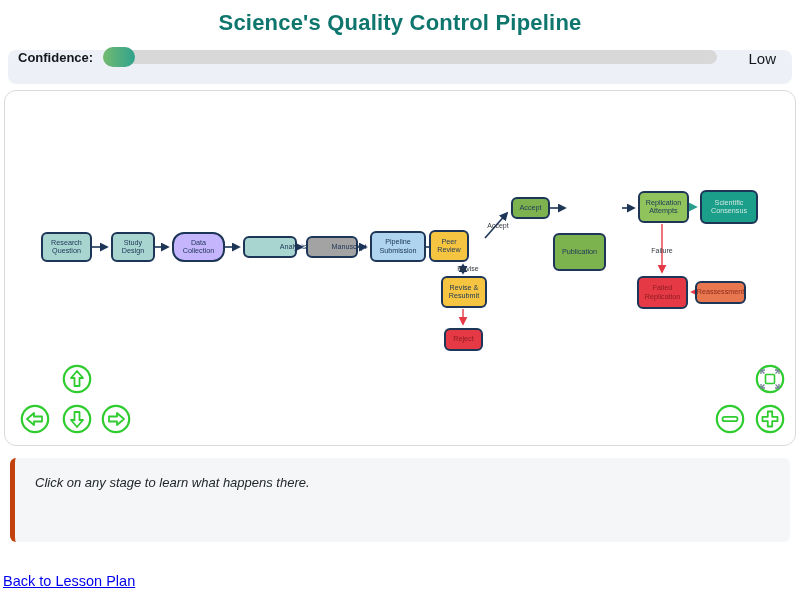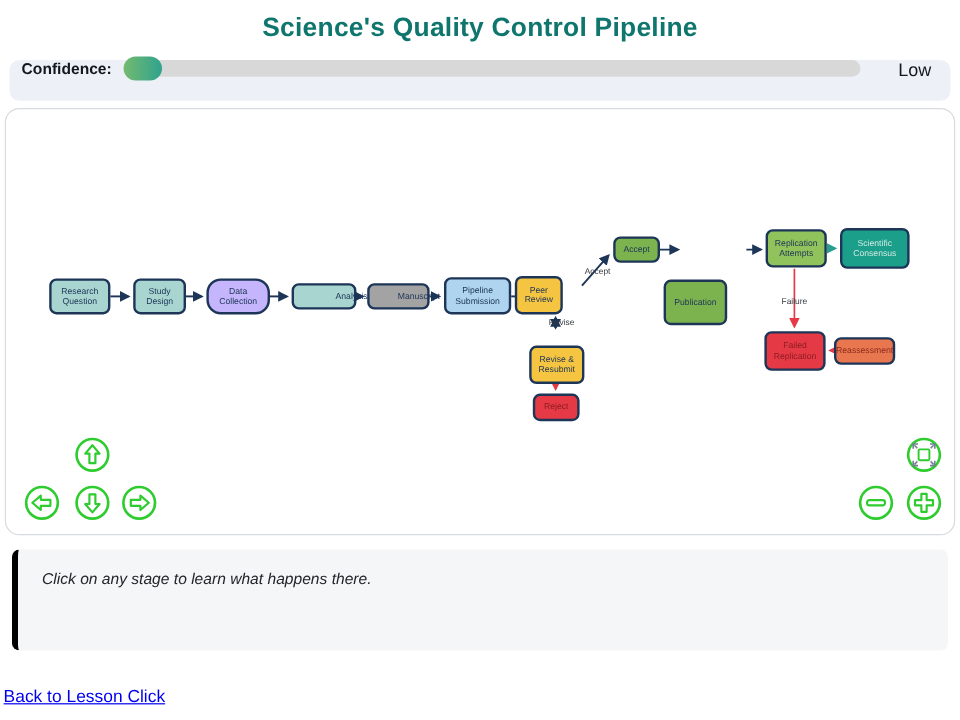--- a/index.html
+++ b/index.html
@@ -50,21 +50,21 @@
   .ctrl svg { display: block; width: 30px; height: 30px; }
   .c-up    { left: 57px;  top: 273px; }
   .c-left  { left: 15px;  top: 313px; }
   .c-down  { left: 57px;  top: 313px; }
   .c-right { left: 96px;  top: 313px; }
   .c-fit   { left: 750px; top: 273px; }
   .c-out   { left: 710px; top: 313px; }
   .c-in    { left: 750px; top: 313px; }
 
   .info { position: absolute; left: 10px; top: 458px; width: 780px; height: 84px;
-    background: #f5f6f8; border-left: 5px solid #000000; border-radius: 6px;
+    background: #f5f6f8; border-left: 5px solid #c2410c; border-radius: 6px;
     padding: 17px 20px; }
   .info .txt { font-size: 13px; font-style: italic; color: #22262a; }
 
   .back-link { position: absolute; left: 3px; top: 573px; font-size: 14.5px;
     color: #0000ee; text-decoration: underline; cursor: pointer; }
 </style>
 </head>
 <body>
 
 <div class="root">
@@ -122,21 +122,21 @@
     <div class="node n1" style="background: rgb(168, 213, 208); color: rgb(29, 53, 87); border-color: rgb(29, 53, 87);">Study Design</div>
     <div class="node n2" style="background: #c4b5fd; color: rgb(29, 53, 87); border-color: rgb(29, 53, 87); border-radius: 12px;">Data Collection</div>
     <div class="node n3" style="background: rgb(168, 213, 208); color: rgb(29, 53, 87); border-color: rgb(29, 53, 87);">Analysis</div>
     <div class="node n4" style="background: #a3a3a3; color: rgb(29, 53, 87); border-color: rgb(29, 53, 87); padding-left: 36px;">Manuscript</div>
     <div class="node n5" style="background: rgb(174, 212, 240); color: rgb(29, 53, 87); border-color: rgb(29, 53, 87);">Pipeline Submission</div>
     <div class="node n6" style="background: rgb(245, 197, 66); color: rgb(29, 53, 87); border-color: rgb(29, 53, 87);">Peer Review</div>
     <div class="node n7" style="background: rgb(124, 179, 79); color: rgb(29, 53, 87); border-color: rgb(29, 53, 87);">Accept</div>
     <div class="node n8" style="background: rgb(124, 179, 79); color: rgb(29, 53, 87); border-color: rgb(29, 53, 87);">Publication</div>
     <div class="node n9" style="background: rgb(144, 195, 92); color: rgb(29, 53, 87); border-color: rgb(29, 53, 87);">Replication Attempts</div>
     <div class="node n10" style="background: rgb(27, 158, 138); color: rgb(207, 233, 227); border-color: rgb(29, 53, 87);">Scientific Consensus</div>
-    <div class="node n11" style="background: rgb(245, 197, 66); color: rgb(29, 53, 87); border-color: rgb(29, 53, 87); margin-top: 12px;">Revise &amp; Resubmit</div>
+    <div class="node n11" style="background: rgb(245, 197, 66); color: rgb(29, 53, 87); border-color: rgb(29, 53, 87);">Revise &amp; Resubmit</div>
     <div class="node n12" style="background: rgb(230, 57, 70); color: rgb(143, 29, 34); border-color: rgb(29, 53, 87);">Reject</div>
     <div class="node n13" style="background: rgb(230, 57, 70); color: rgb(143, 29, 34); border-color: rgb(29, 53, 87);">Failed Replication</div>
     <div class="node n14" style="background: rgb(232, 119, 79); color: rgb(143, 42, 30); border-color: rgb(29, 53, 87);">Reassessment</div>
 
     <button class="ctrl c-up">
       <svg viewBox="-15 -15 30 30">
         <circle r="13.2" fill="none" stroke="#2ecc2e" stroke-width="2.2"></circle>
         <path d="M 0,-8 L 6,-1 L 2.5,-1 L 2.5,7 L -2.5,7 L -2.5,-1 L -6,-1 Z" fill="none" stroke="#2ecc2e" stroke-width="1.8" stroke-linejoin="round"></path>
       </svg>
     </button>
@@ -182,15 +182,15 @@
         <path d="M -2.2,-2.2 L -2.2,-7.5 L 2.2,-7.5 L 2.2,-2.2 L 7.5,-2.2 L 7.5,2.2 L 2.2,2.2 L 2.2,7.5 L -2.2,7.5 L -2.2,2.2 L -7.5,2.2 L -7.5,-2.2 Z" fill="none" stroke="#2ecc2e" stroke-width="1.8" stroke-linejoin="round"></path>
       </svg>
     </button>
 
   </div>
 
   <div class="info">
     <div class="txt">Click on any stage to learn what happens there.</div>
   </div>
 
-  <a class="back-link">Back to Lesson Click</a>
+  <a class="back-link">Back to Lesson Plan</a>
 
 </div>
 
 </body></html>

